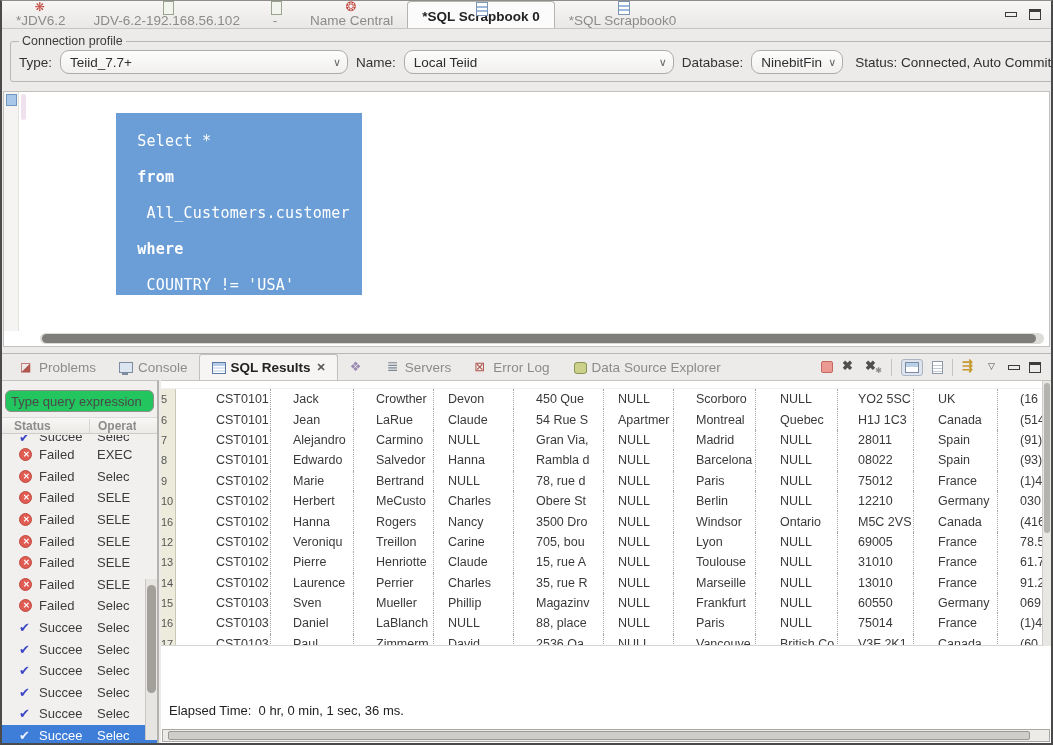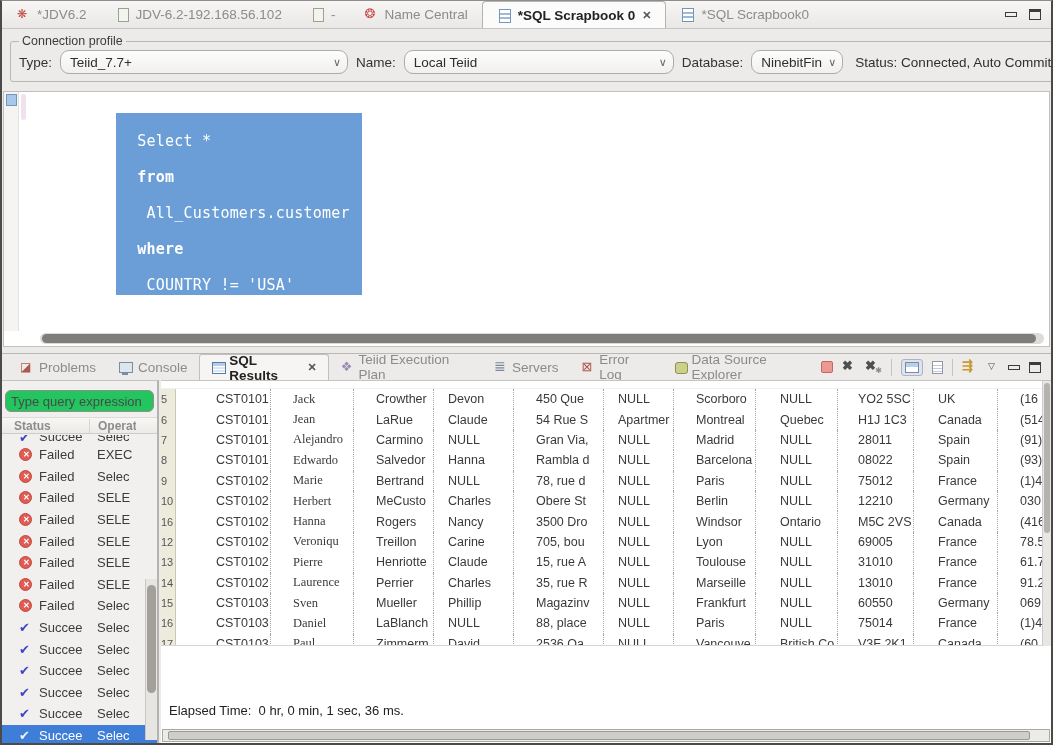--- a/index.html
+++ b/index.html
@@ -5,21 +5,21 @@
   html,body{margin:0;padding:0;background:#d8d6d3;}
   *{box-sizing:border-box;}
   .window{position:relative;width:1053px;height:745px;background:#ecebe9;
     border:2px solid #4a4a4a;border-top:1px solid #8f8d8a;overflow:hidden;
     font-family:"Liberation Sans",sans-serif;color:#333;}
 
   
   .editor-tabbar{position:absolute;left:0;top:0;right:0;height:28px;display:flex;align-items:stretch;
     background:linear-gradient(#f7f6f5,#e9e8e6);border-bottom:1px solid #c8c6c3;}
   .etabs{display:flex;align-items:stretch;}
-  .etab{display:flex;align-items:center;gap:7px;padding:0 14px;font-size:13.5px;color:#8b8b8b;cursor:default;}
+  .etab{display:flex;align-items:center;gap:7px;padding:0 14px;font-size:13.5px;color:#8b8b8b;cursor:default;flex-direction:column;}
   .etab.active{background:#fbfbfb;border:1px solid #b5b3b0;border-bottom:none;border-radius:4px 4px 0 0;
     color:#222;font-weight:bold;}
   .tab-close{font-size:11px;color:#555;font-weight:bold;}
   .tab-close:empty{display:none;}
   .tab-icon{display:inline-block;width:14px;height:13px;position:relative;font-style:normal;}
   .jbds-icon::before{content:"❋";color:#c2453c;font-size:12px;position:absolute;top:-1px;left:1px;}
   .server-file-icon::before{content:"";position:absolute;left:3px;top:0;width:9px;height:12px;
     background:#f2f4ee;border:1px solid #9aa38e;}
   .jboss-central-icon::before{content:"❂";color:#c2453c;font-size:13px;position:absolute;top:-2px;left:1px;}
   .sql-scrapbook-icon::before{content:"";position:absolute;left:2px;top:0;width:10px;height:12px;
@@ -123,21 +123,21 @@
   
   .results{position:absolute;left:159px;top:26px;right:0;bottom:0;background:#fff;border-top:1px solid #c6c4c1;}
   .rt{position:absolute;left:0;top:0;right:9px;height:265px;overflow:hidden;border-bottom:1px solid #d8d6d3;}
   .sliver{height:8px;border-bottom:1px solid #f2f1ef;}
   .rrow{height:20.4px;display:flex;align-items:center;font-size:12.5px;color:#3a3a3a;}
   .rc{height:100%;display:flex;align-items:center;white-space:nowrap;overflow:hidden;
     border-right:1px dotted #a8a6a2;padding-left:18px;}
   .rnum{width:15px;background:#ecebdc;border-right:1px solid #c9c7b6;color:#555;font-size:11px;
     padding:0 1px 0 0;justify-content:flex-end;direction:rtl;}
   .c1{width:95px;padding-left:40px;}
-  .c2{width:83px;padding-left:22px;font-family:Liberation Serif, serif;}
+  .c2{width:83px;padding-left:22px;}
   .c3{width:80px;padding-left:22px;}
   .c4{width:80px;padding-left:14px;}
   .c5{width:90px;padding-left:22px;}
   .c6{width:70px;padding-left:14px;}
   .c7{width:82px;padding-left:22px;}
   .c8{width:82px;padding-left:24px;}
   .c9{width:76px;padding-left:20px;}
   .c10{width:84px;padding-left:24px;}
   .c11{flex:1;padding-left:22px;border-right:none;}
   .rvscroll{position:absolute;right:0;top:0;width:9px;height:265px;background:#e9e7e4;border-left:1px solid #cfcdc9;}
@@ -260,21 +260,20 @@
   </div>
 
   <div class="vtab active">
     <span class="tab-icon sql-results-icon"></span>
     <span class="tab-label">SQL Results</span>
     <span class="tab-close">✕</span>
   </div>
 
   <div class="vtab">
     <span class="tab-icon execution-plan-icon"></span>
-    <span class="tab-label">Teiid Execution Plan</span>
 
   </div>
 
   <div class="vtab">
     <span class="tab-icon servers-icon"></span>
     <span class="tab-label">Servers</span>
 
   </div>
 
   <div class="vtab">

